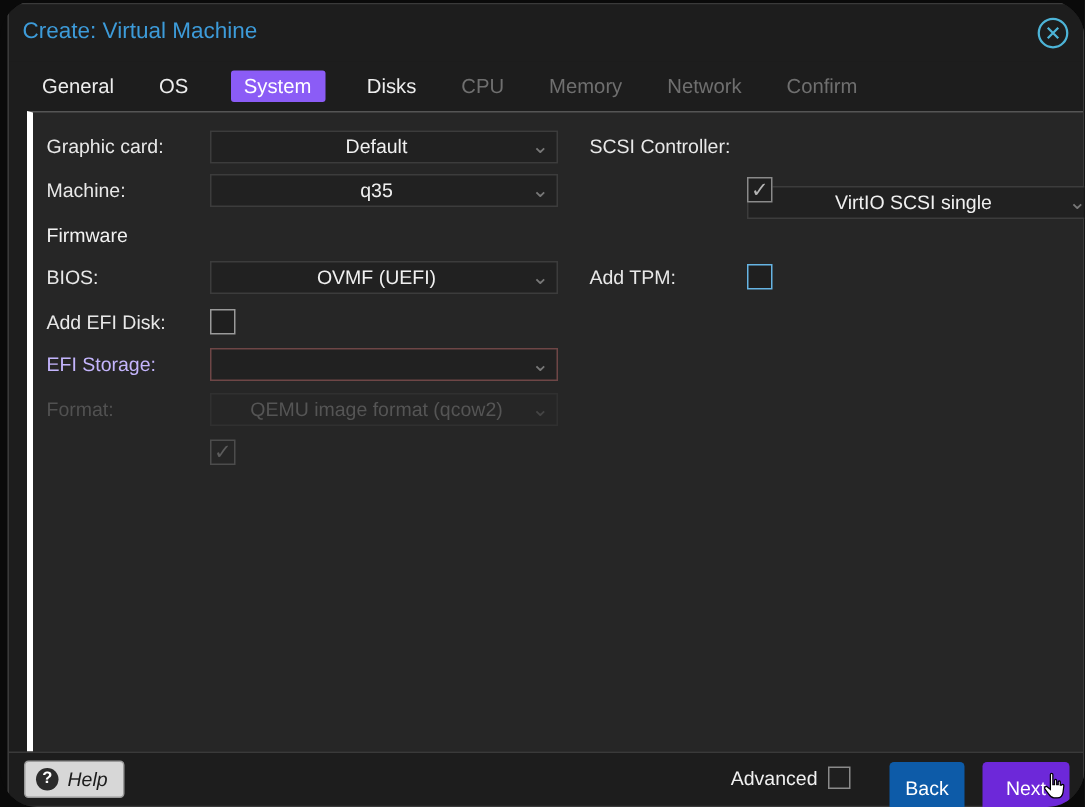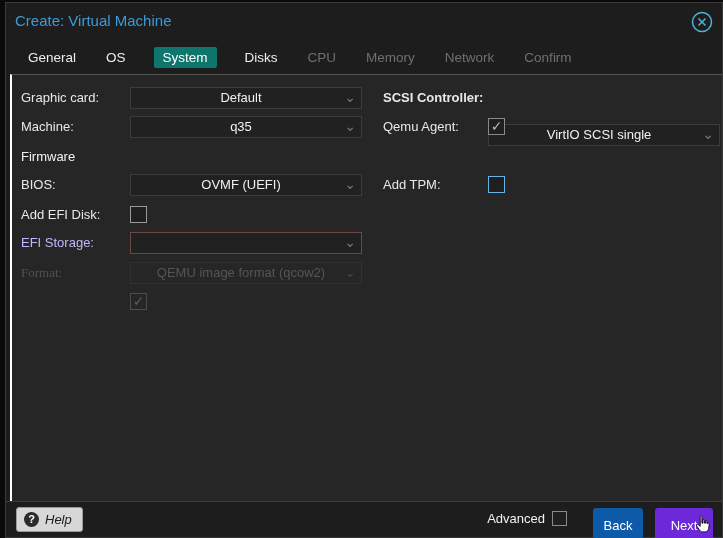--- a/index.html
+++ b/index.html
@@ -1,37 +1,37 @@
 <!DOCTYPE html>
 <html><head>
 <meta charset="utf-8">
 <style>
   * { margin:0; padding:0; box-sizing:border-box; }
   html,body { background:#0a0a0a; font-family:"Liberation Sans", sans-serif; }
-  #stage { position:relative; width:723px; height:538px; overflow:hidden; background:#0a0a0a; }
+  #stage { position:relative; width:723px; height:538px; overflow:hidden; background:#0a0a0a;border-radius:25px; }
 
   
   .dialog { position:absolute; left:5px; top:2px; width:718px; height:536px;
             background:#1d1d1d; border:1px solid #3a3a3a; }
 
   
   .hdr { position:absolute; left:0; top:0; right:0; height:38px; background:#1d1d1d; }
   .hdr-title { position:absolute; left:9px; top:9px; font-size:15px; color:#3d9bd9; }
   .close-btn { position:absolute; right:8px; top:7px; width:24px; height:24px; cursor:pointer; }
 
   
   .tabs { position:absolute; left:0; top:38px; right:0; height:33px; display:flex;
           align-items:center; padding-left:20px; gap:26px; background:#1d1d1d; }
   .tab { font-size:13.5px; color:#ededed; padding:5px 2px; cursor:pointer; white-space:nowrap; }
-  .tab.active { background:#0f766e; color:#fff; padding:3px 9px; border-radius:2px; }
+  .tab.active { background:#8b5cf6; color:#fff; padding:3px 9px; border-radius:2px; }
   .tab.disabled { color:#6f6f6f; cursor:default; }
 
   
-  .panel { position:absolute; left:4px; top:71px; right:0; height:431px;
-           background:#262626; border-top:1px solid #555; border-left:2px solid #ffffff; }
+  .panel { position:absolute; left:12px; top:71px; right:0; height:431px;
+           background:#262626; border-top:1px solid #555; border-left:4px solid #ffffff; }
   .lbl { position:absolute; font-size:13px; color:#e8e8e8; line-height:22px; white-space:nowrap; }
   .lbl.dim1 { color:#c4b5fd; }
   .lbl.dim2 { color:#515151; }
   .heading { position:absolute; font-size:13px; color:#f2f2f2; line-height:18px; }
 
   .select { position:absolute; width:232px; height:22px; background:#212121;
             border:1px solid #3c3c3c; color:#f0f0f0; font-size:13px; line-height:20px;
             padding:0 20px 0 10px; cursor:pointer; overflow:hidden; white-space:nowrap;text-align:center; }
   .select .chev { position:absolute; right:5px; top:0px; color:#787878; font-size:14px; line-height:18px; }
   .select.invalid { border-color:#6e4646; }
@@ -113,37 +113,36 @@
 
       <div class="lbl" style="left:9px; top:129px;">Add EFI Disk:</div>
       <div class="cb" style="left:118px; top:131px;"></div>
 
       <div class="lbl dim1" style="left:9px; top:157px;">EFI Storage:</div>
       <div class="select invalid" style="left:118px; top:157px;">
         <span></span>
         <span class="chev">⌄</span>
       </div>
 
-      <div class="lbl dim2" style="left:9px; top:187px;font-family:Liberation Serif, serif;">Format:</div>
+      <div class="lbl dim2" style="left:9px; top:187px;">Format:</div>
       <div class="select disabled" style="left:118px; top:187px;">
         <span>QEMU image format (qcow2)</span>
         <span class="chev">⌄</span>
       </div>
 
       <div class="cb dim" style="left:118px; top:218px;">
         <span>✓</span>
       </div>
 
-      <div class="lbl" style="left:371px; top:12px;font-weight:bold;">SCSI Controller:</div>
+      <div class="lbl" style="left:371px; top:12px;">SCSI Controller:</div>
       <div class="select" style="left:476px; top:12px;margin-top:37px;">
         <span>VirtIO SCSI single</span>
         <span class="chev">⌄</span>
       </div>
 
-      <div class="lbl" style="left:371px; top:41px;">Qemu Agent:</div>
       <div class="cb" style="left:476px; top:43px; border-color:#8a8a8a;">
         <span>✓</span>
       </div>
 
       <div class="lbl" style="left:371px; top:99px;">Add TPM:</div>
       <div class="cb blue" style="left:476px; top:101px;"></div>
     </div>
 
     <div class="ftr">
       <div class="help-btn">

